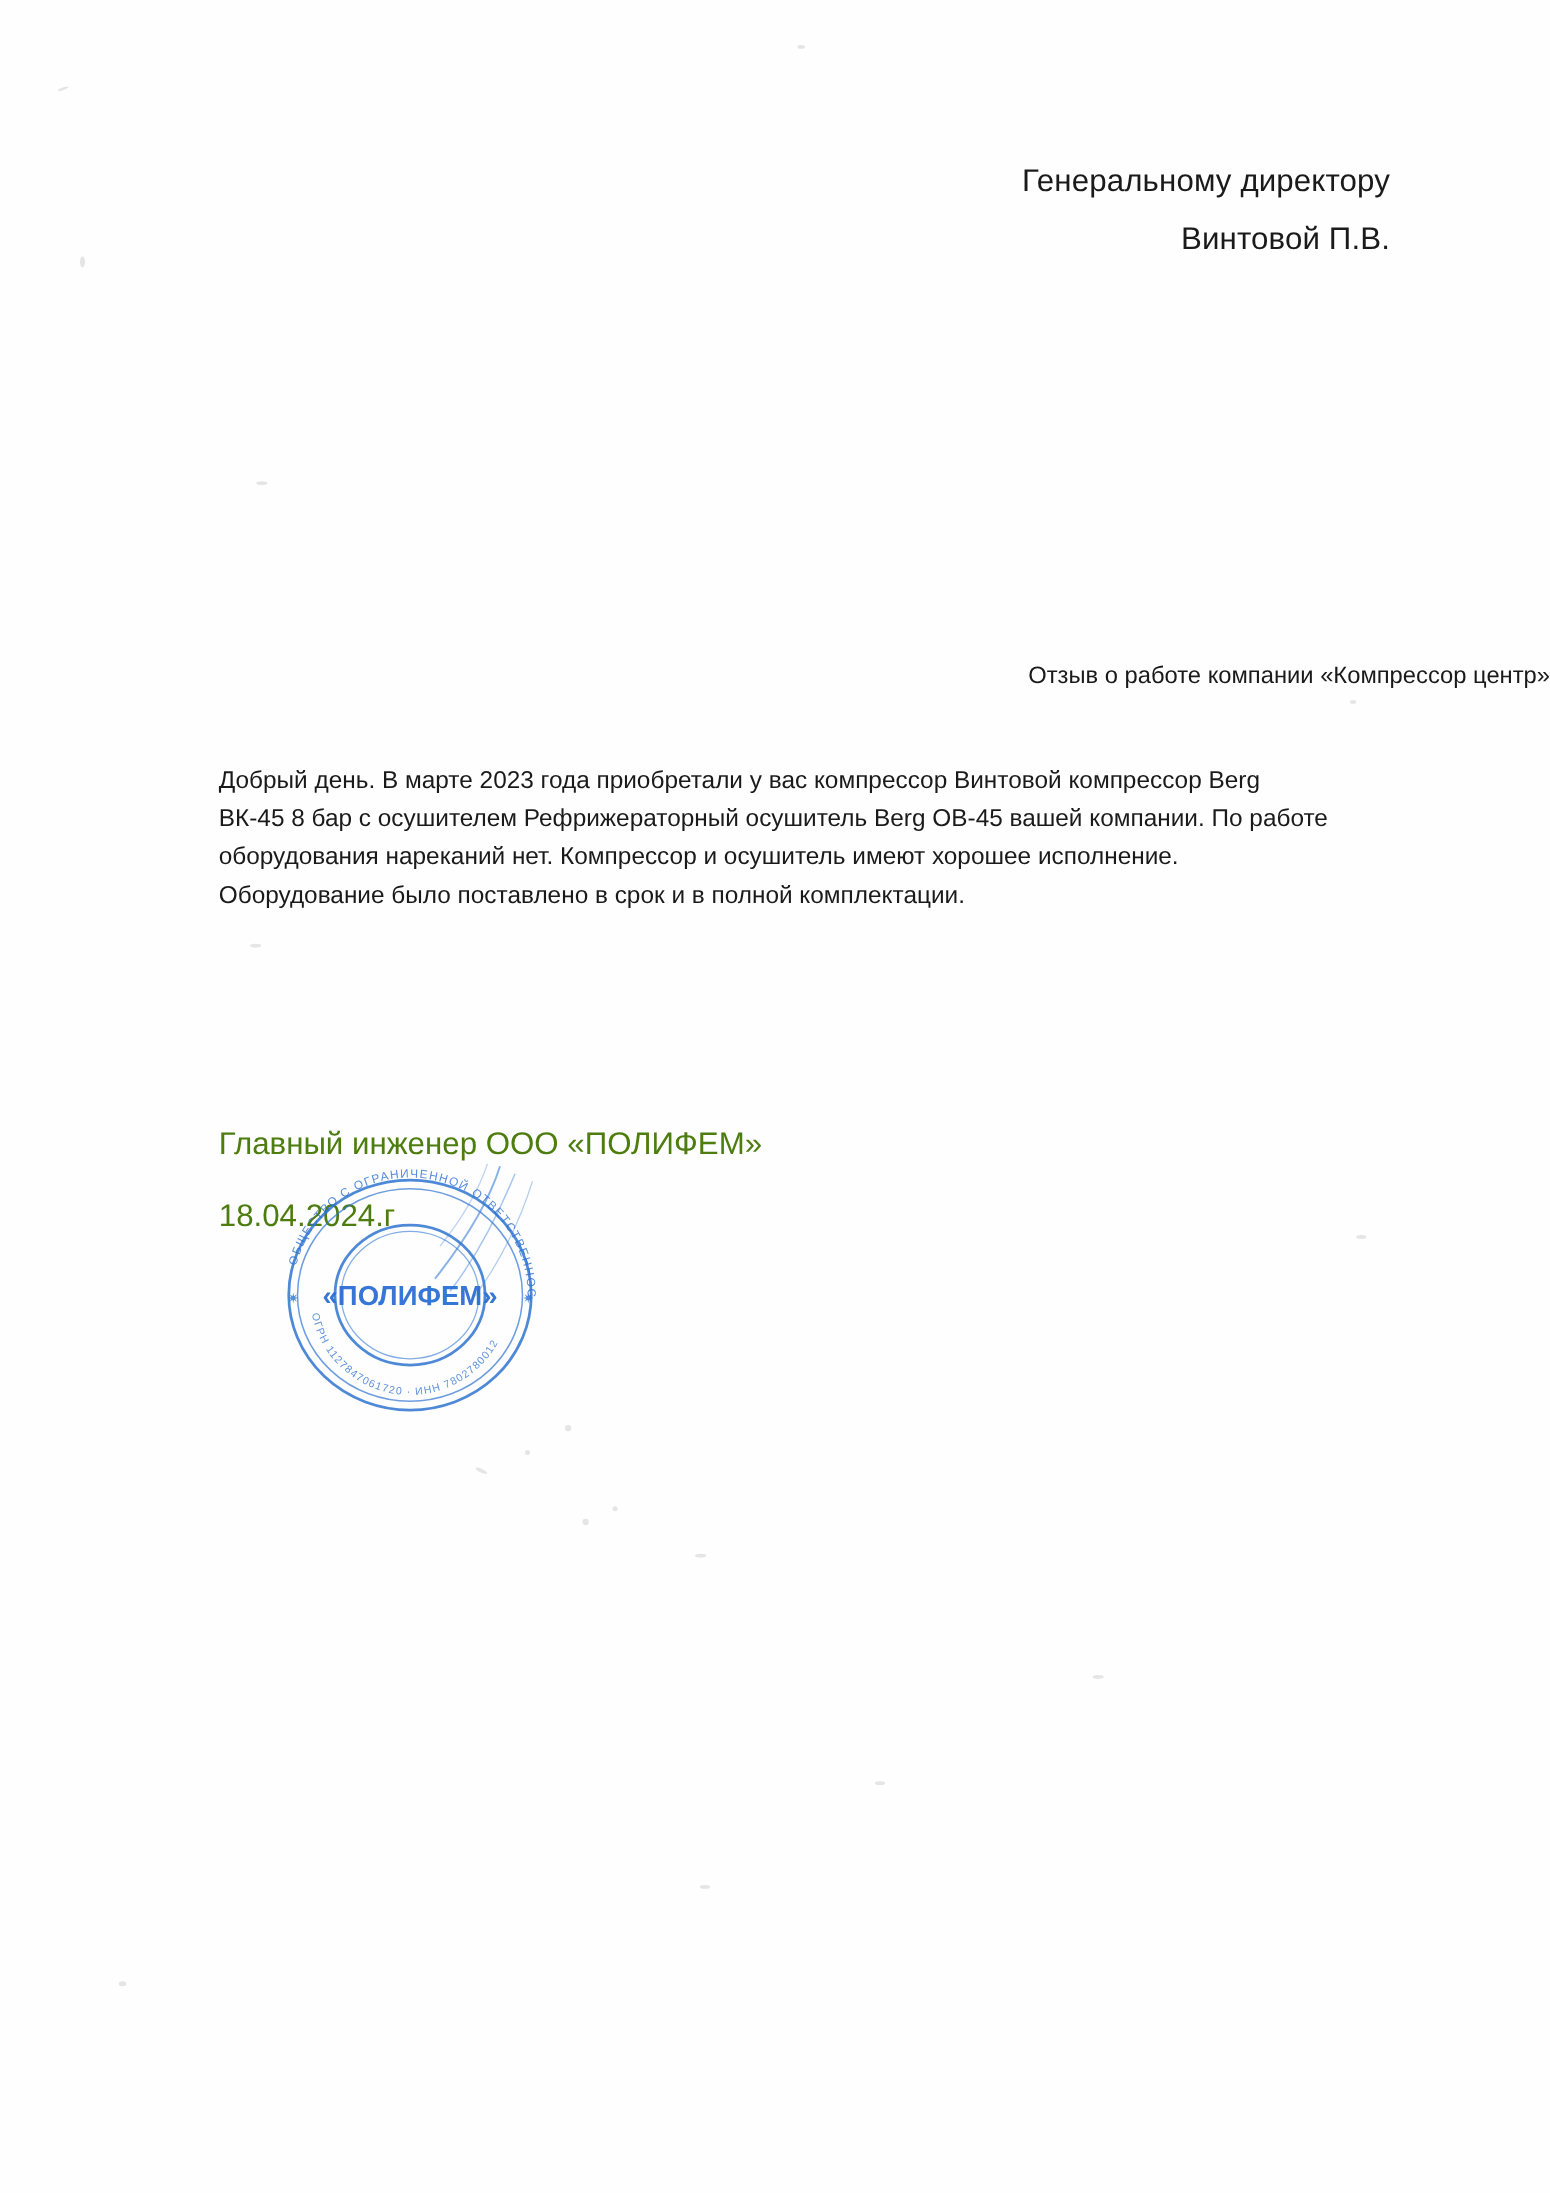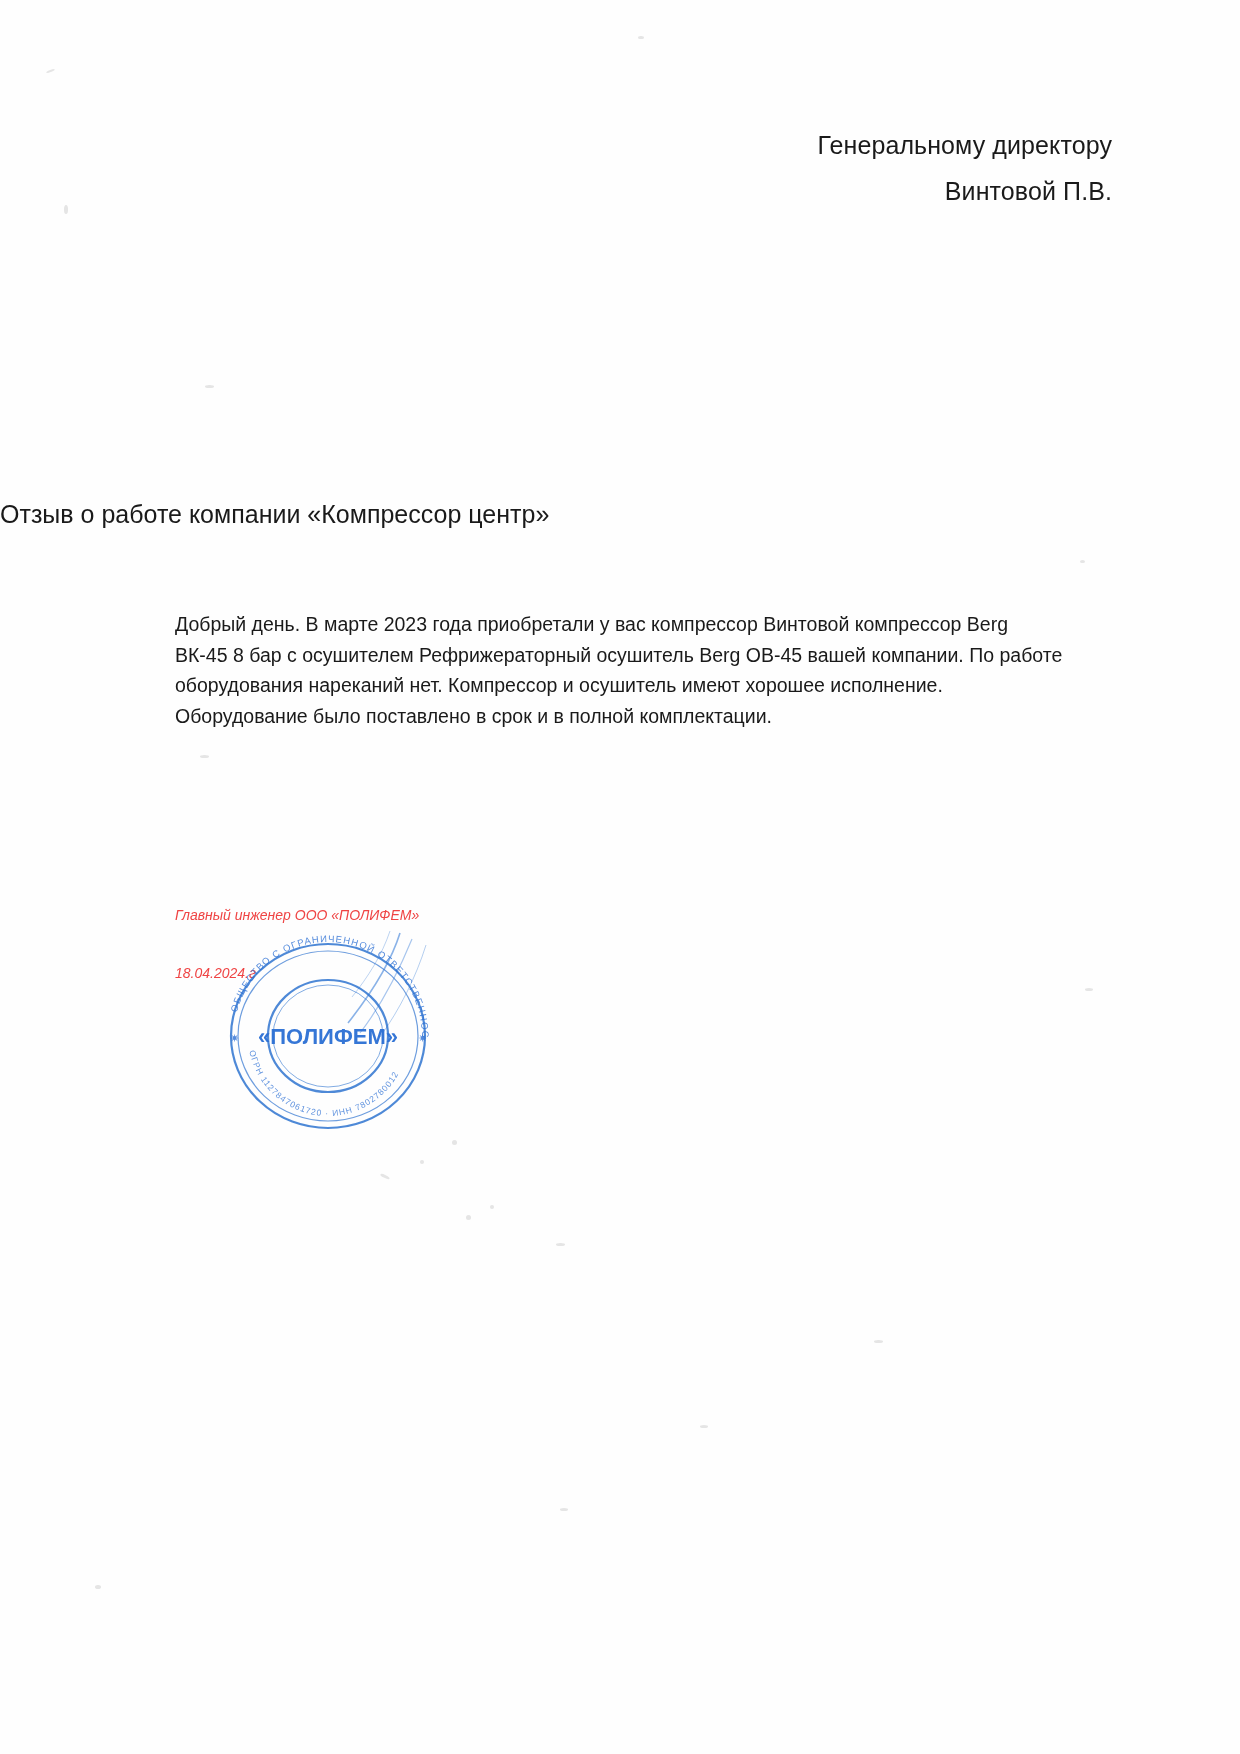--- a/index.html
+++ b/index.html
@@ -37,48 +37,47 @@
     text-align: right;
     font-size: 25px;
     line-height: 46px;
     color: #1a1a1a;
     white-space: nowrap;
   }
   .addressee div { letter-spacing: .1px; }
 
   .doc-title {
     position: absolute;
-    top: 500px;
+    top: 530px;
     left: 0;
     right: 0;
-    text-align: left;
-    font-size: 25px;
+    text-align: right;
+    font-size: 19px;
     color: #1a1a1a;
   }
 
   .body-text {
     position: absolute;
     top: 573px;
     left: 175px;
     width: 890px;
     font-size: 19.5px;
     line-height: 30.5px;
     color: #1a1a1a;
     text-align: left;
     margin-top: 36px;
   }
 
   .signoff {
     position: absolute;
     left: 175px;
     top: 900px;
-    font-size: 14px;
+    font-size: 25px;
     line-height: 30px;
-    color: #ef4444;
-    font-style: italic;
+    color: #4d7c0f;
   }
   .signoff .line { margin-bottom: 28px; }
   .signoff .line:last-child { margin-bottom: 0; }
 
   
   .stamp {
     position: absolute;
     left: 212px;
     top: 930px;
     width: 232px;

